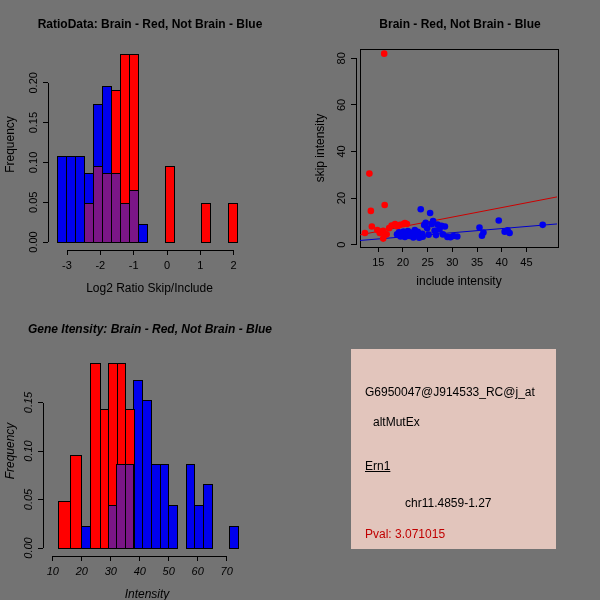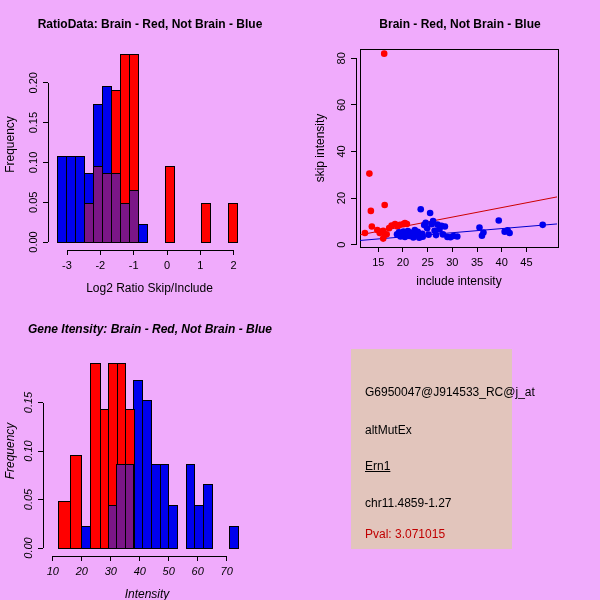--- a/index.html
+++ b/index.html
@@ -1,25 +1,25 @@
 <!DOCTYPE html>
 <html><head>
 <meta charset="utf-8">
 <style>
   html,body{margin:0;padding:0;background:#ffffff;}
-  .canvas{position:relative;width:600px;height:600px;background:#f0abfc;overflow:hidden;
+  .canvas{position:relative;width:600px;height:600px;background:#737373;overflow:hidden;
           font-family:"Liberation Sans",sans-serif;}
   .panel{position:absolute;width:300px;height:300px;}
   #panel-0{left:0;top:0;}
   #panel-1{left:310px;top:0;}
   #panel-2{left:0;top:305px;font-style:italic;}
   #panel-3{left:300px;top:300px;}
   .panel svg{display:block;}
   svg text{font-family:"Liberation Sans",sans-serif;fill:#000000;}
-  .info-box{position:absolute;left:51px;top:49px;width:161px;height:200px;}
+  .info-box{position:absolute;left:51px;top:49px;width:205px;height:200px;}
   .info-line{position:absolute;left:14px;font-size:12px;white-space:nowrap;color:#000;}
 </style>
 </head>
 <body>
 
 <div class="canvas">
   <div class="panel" id="panel-0">
       <svg width="300" height="300">
         <text x="150" y="28" font-size="12" text-anchor="middle" font-weight="bold">RatioData: Brain - Red, Not Brain - Blue</text>
         <rect x="57.000000000000014" y="156.83673469387753" width="9" height="85.16326530612247" fill="#0000EE" stroke="#000" stroke-width="1" shape-rendering="crispEdges"></rect>
@@ -227,19 +227,19 @@
         <text x="32" y="146" font-size="11" text-anchor="middle" transform="rotate(-90 32 146)">0.10</text>
         <line x1="43" y1="97.50000000000003" x2="38" y2="97.50000000000003" stroke="#000000" shape-rendering="crispEdges"></line>
         <text x="32" y="97.50000000000003" font-size="11" text-anchor="middle" transform="rotate(-90 32 97.50000000000003)">0.15</text>
         <text x="147" y="293" font-size="12" text-anchor="middle">Intensity</text>
         <text x="14" y="146" font-size="12" text-anchor="middle" transform="rotate(-90 14 146)">Frequency</text>
       </svg>
     </div>
   <div class="panel" id="panel-3">
     <div class="info-box" style="background: rgb(226, 197, 188);">
       <div class="info-line" style="top: 36px; color: rgb(0, 0, 0);">G6950047@J914533_RC@j_at</div>
-      <div class="info-line" style="top: 74px; color: rgb(0, 0, 0);">altMutEx</div>
+      <div class="info-line" style="top: 66px; color: rgb(0, 0, 0); margin-left: 8px;">altMutEx</div>
       <div class="info-line" style="top: 110px; color: rgb(0, 0, 0); text-decoration: underline;">Ern1</div>
-      <div class="info-line" style="top: 147px; color: rgb(0, 0, 0);">chr11.4859-1.27</div>
+      <div class="info-line" style="top: 147px; color: rgb(0, 0, 0); margin-left: 40px;">chr11.4859-1.27</div>
       <div class="info-line" style="top: 178px; color: rgb(192, 0, 0);">Pval: 3.071015</div>
     </div>
   </div>
 </div>
 
 </body></html>

